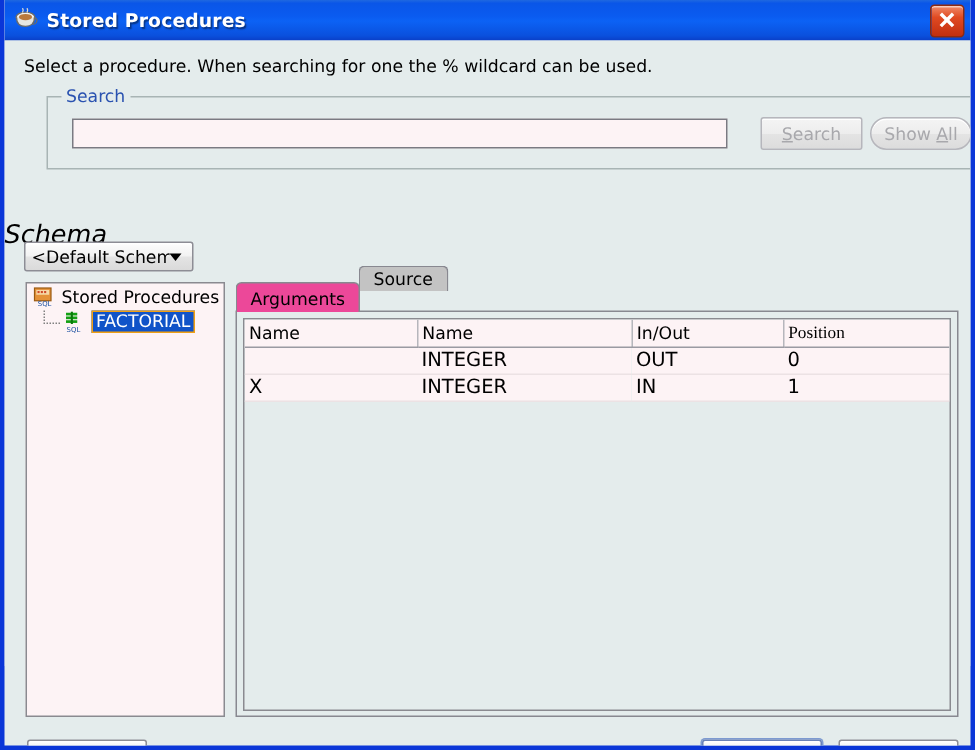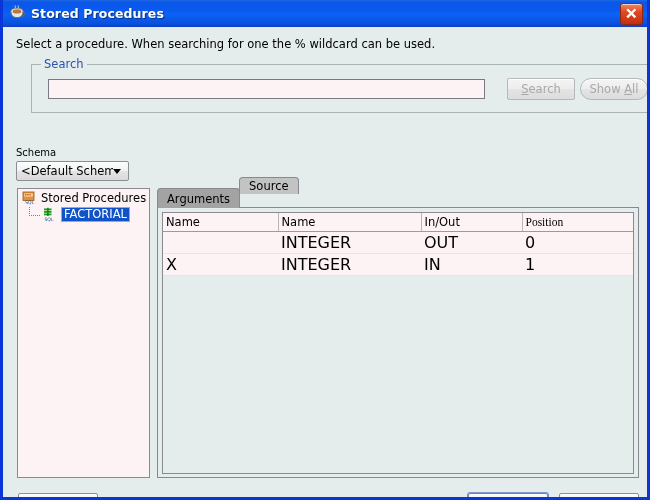--- a/index.html
+++ b/index.html
@@ -161,24 +161,25 @@
     top: 13px;
     width: 68px;
     height: 22px;
     border-radius: 11px;
   }
   .u { text-decoration: underline; }
 
   
   .schema-label {
     position: absolute;
-    left: 13px;
+    left: 0;
     top: 120px;
-    font-size: 10px;
-    color: #000;
+    font-size: 17px;
+    color: #000;
+    font-style: italic;
   }
   .schema-combo {
     position: absolute;
     left: 13px;
     top: 134px;
     width: 113px;
     height: 20px;
     box-sizing: border-box;
     background: linear-gradient(to bottom, #fdfdfd 0%, #f2f2f2 48%, #e4e4e4 52%, #dadada 100%);
     border: 1px solid #8d8d95;
@@ -276,21 +277,21 @@
     font-size: 11.5px;
     color: #000;
     border: 1px solid #888890;
     border-bottom: none;
     border-radius: 4px 4px 0 0;
     cursor: pointer;
     position: relative;
     white-space: nowrap;
   }
   .tab.active {
-    background: #a3a3a3;
+    background: #ec4899;
     z-index: 3;
     height: 20px;
     align-items: center;
   }
   .tab.inactive {
     background: #c3c3c3;
     margin-left: -1px;
     height: 17px;
     margin-bottom: 14px;
     color: #000;
@@ -329,21 +330,21 @@
     height: 17px;
     border-right: 1px solid #b6b6bc;
     border-bottom: 1px solid #9a9aa2;
     color: #000;
     box-sizing: border-box;
     margin-left: 12px;
   }
   table.args th:last-child { border-right: none; font-family: Liberation Serif, serif; }
   table.args td {
     background: #fdf3f5;
-    font-size: 16px;
+    font-size: 13px;
     padding: 1px 0 1px 3px;
     height: 16px;
     border-bottom: 1px solid #ece2e4;
     color: #000;
     box-sizing: border-box;
     overflow: hidden;
     white-space: nowrap;
   }
 
   

